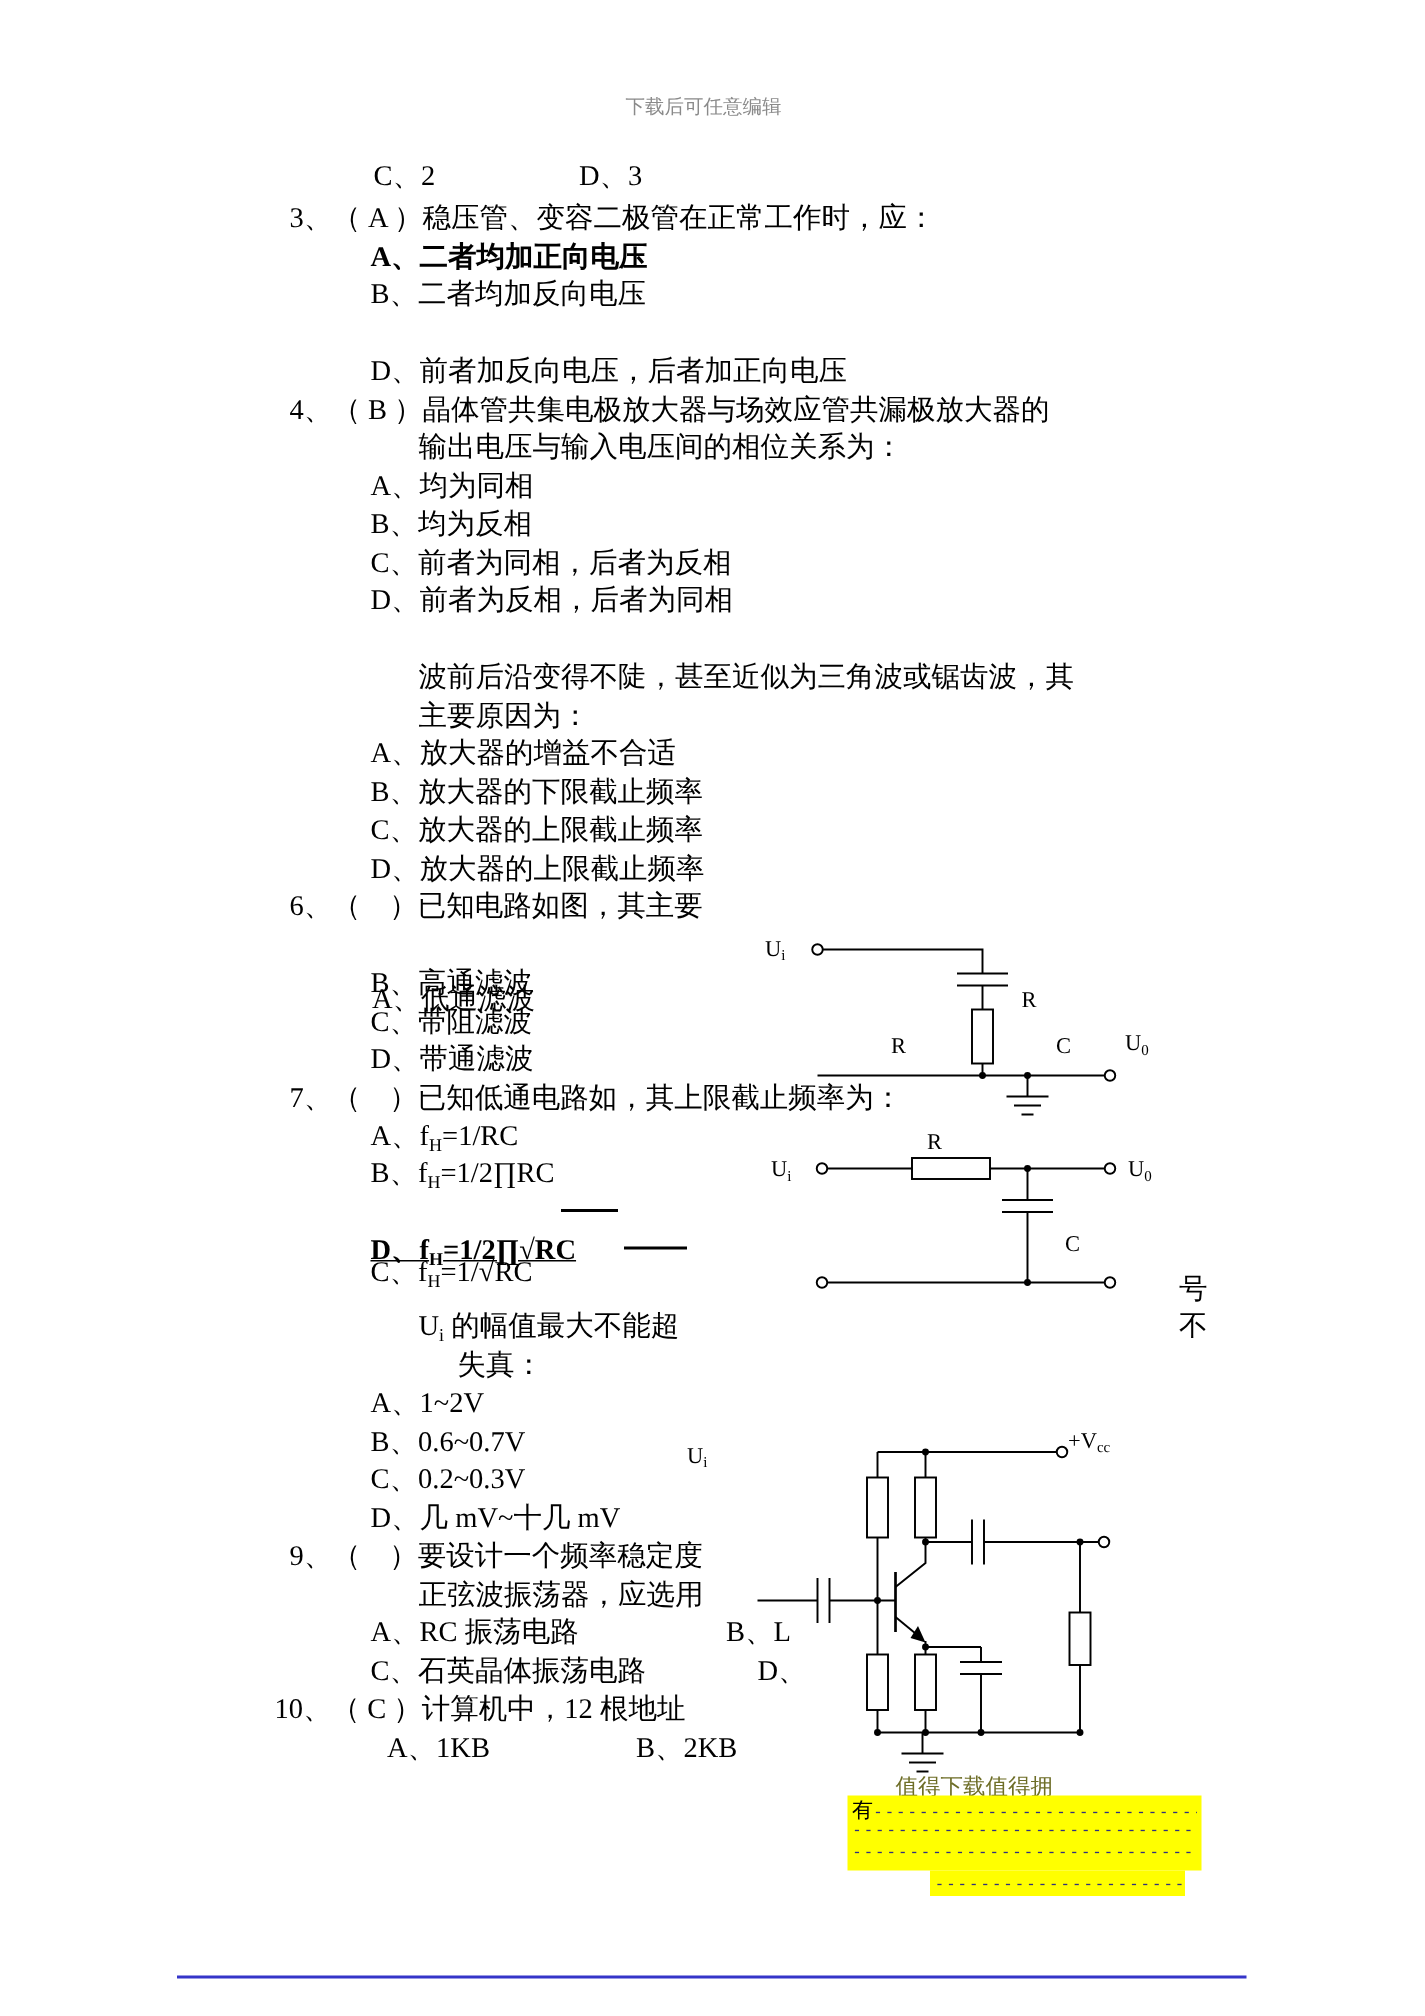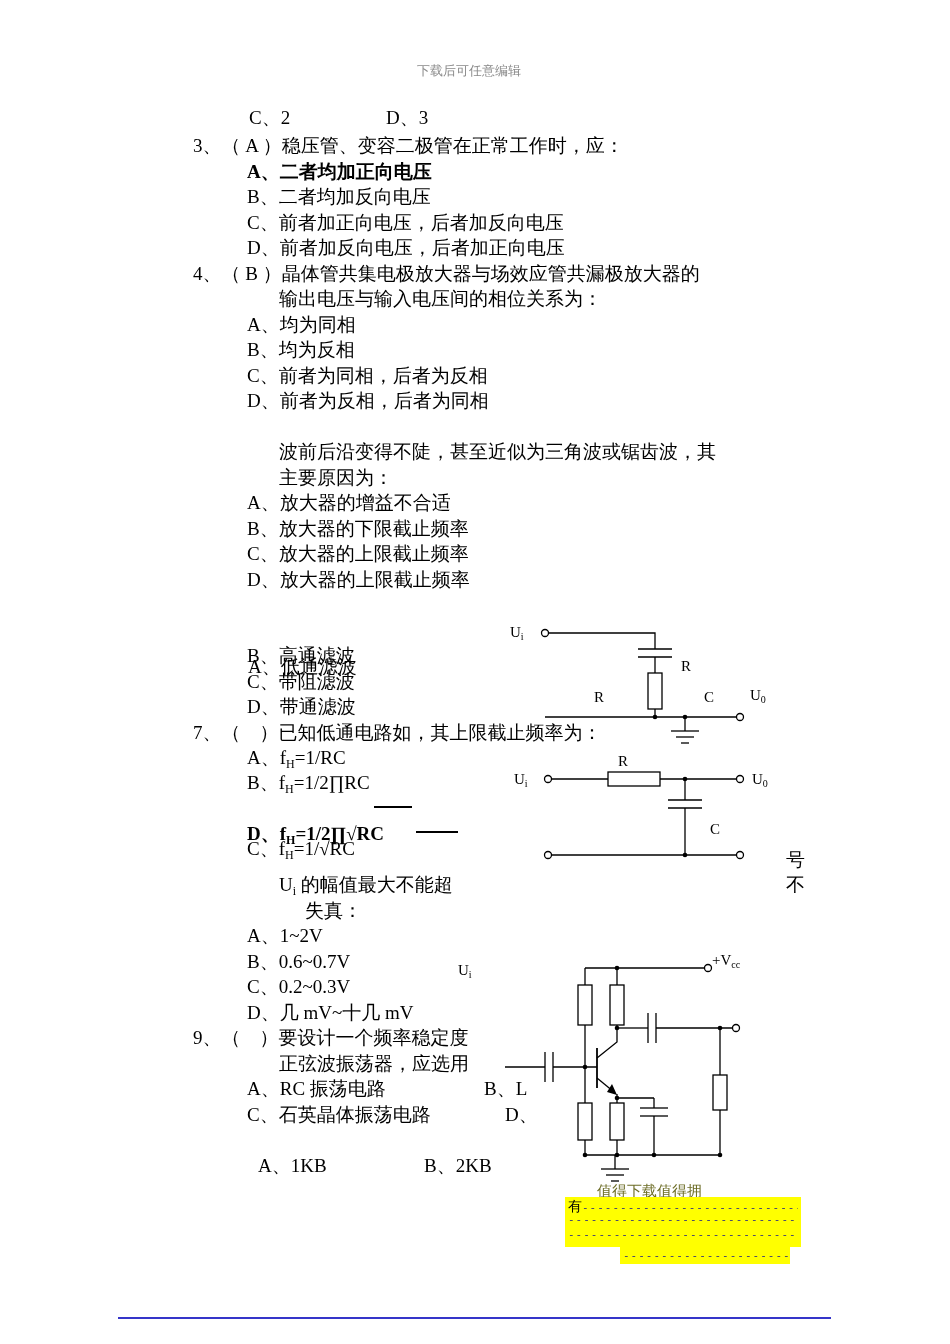--- a/index.html
+++ b/index.html
@@ -1,20 +1,20 @@
 <!DOCTYPE html>
 <html><head>
 <meta charset="utf-8">
 <style>
   html,body{margin:0;padding:0;background:#fff;}
   #page{position:relative;width:950px;height:1344px;background:#fff;overflow:hidden;
         font-family:"Liberation Serif","DejaVu Serif",serif;color:#000;}
   #doc{position:absolute;left:0;top:0;width:100%;height:100%;}
   .tl{position:absolute;font-size:19px;line-height:22px;white-space:pre;}
-  .tl.bold{font-weight:bold;}
+  .tl.bold{font-weight:bold;text-decoration:underline;}
   .sub{font-size:12px;vertical-align:-4px;}
   #header-note{position:absolute;left:417px;top:62px;font-size:13px;color:#8a8a8a;}
   .fig{position:absolute;}
   #fig-rc1{left:500px;top:615px;}
   #fig-rc2{left:500px;top:748px;}
   #fig-amp{left:440px;top:930px;}
   svg text{font-size:15px;fill:#000;font-family:"Liberation Serif","DejaVu Serif",serif;}
   .rule{position:absolute;height:2px;background:#000;}
   #rule-c{left:374px;top:806px;width:38px;}
   #rule-d{left:416px;top:831px;width:42px;}
@@ -32,34 +32,34 @@
 <div id="page">
 
   <div id="header-note">下载后可任意编辑</div>
 
   <div id="doc">
       <div class="tl" style="left: 249px; top: 107px;">C、2</div>
       <div class="tl" style="left: 386px; top: 107px;">D、3</div>
       <div class="tl" style="left: 193px; top: 135px;">3、（ A ）稳压管、变容二极管在正常工作时，应：</div>
       <div class="tl" style="left: 247px; top: 161px; font-weight: bold;">A、二者均加正向电压</div>
       <div class="tl" style="left: 247px; top: 186px;">B、二者均加反向电压</div>
-      <div class="tl" style="left: 247px; top: 212px;">C、前者加正向电压，后者加反向电压</div>
       <div class="tl" style="left: 247px; top: 237px;">D、前者加反向电压，后者加正向电压</div>
       <div class="tl" style="left: 193px; top: 263px;">4、（ B ）晶体管共集电极放大器与场效应管共漏极放大器的</div>
       <div class="tl" style="left: 279px; top: 288px;">输出电压与输入电压间的相位关系为：</div>
       <div class="tl" style="left: 247px; top: 314px;">A、均为同相</div>
       <div class="tl" style="left: 247px; top: 339px;">B、均为反相</div>
       <div class="tl" style="left: 247px; top: 365px;">C、前者为同相，后者为反相</div>
       <div class="tl" style="left: 247px; top: 390px;">D、前者为反相，后者为同相</div>
       <div class="tl" style="left: 279px; top: 441px;">波前后沿变得不陡，甚至近似为三角波或锯齿波，其</div>
       <div class="tl" style="left: 279px; top: 467px;">主要原因为：</div>
       <div class="tl" style="left: 247px; top: 492px;">A、放大器的增益不合适</div>
       <div class="tl" style="left: 247px; top: 518px;">B、放大器的下限截止频率</div>
       <div class="tl" style="left: 247px; top: 543px;">C、放大器的上限截止频率</div>
       <div class="tl" style="left: 247px; top: 569px;">D、放大器的上限截止频率</div>
+      <div class="tl" style="left: 193px; top: 594px;">6、（　）已知电路如图，其主要</div>
       <div class="tl" style="left: 248px; top: 620px; margin-top: 36px;">A、低通滤波</div>
       <div class="tl" style="left: 247px; top: 645px;">B、高通滤波</div>
       <div class="tl" style="left: 247px; top: 671px;">C、带阻滤波</div>
       <div class="tl" style="left: 247px; top: 696px;">D、带通滤波</div>
       <div class="tl" style="left: 193px; top: 722px;">7、（　）已知低通电路如，其上限截止频率为：</div>
       <div class="tl" style="left: 247px; top: 747px;"><span>A、f</span><span class="sub">H</span><span>=1/RC</span></div>
       <div class="tl" style="left: 247px; top: 772px;"><span>B、f</span><span class="sub">H</span><span>=1/2∏RC</span></div>
       <div class="tl" style="left: 247px; top: 798px; margin-top: 40px;"><span>C、f</span><span class="sub">H</span><span>=1/√RC</span></div>
       <div class="tl bold" style="left: 247px; top: 823px;"><span>D、f</span><span class="sub">H</span><span>=1/2∏√RC</span></div>
       <div class="tl" style="left: 786px; top: 849px;">号</div>
@@ -69,20 +69,21 @@
       <div class="tl" style="left: 247px; top: 925px;">A、1~2V</div>
       <div class="tl" style="left: 247px; top: 951px; text-align: right;">B、0.6~0.7V</div>
       <div class="tl" style="left: 247px; top: 976px;">C、0.2~0.3V</div>
       <div class="tl" style="left: 247px; top: 1002px;">D、几 mV~十几 mV</div>
       <div class="tl" style="left: 193px; top: 1027px;">9、（　）要设计一个频率稳定度</div>
       <div class="tl" style="left: 279px; top: 1053px;">正弦波振荡器，应选用</div>
       <div class="tl" style="left: 247px; top: 1078px;">A、RC 振荡电路</div>
       <div class="tl" style="left: 484px; top: 1078px;">B、L</div>
       <div class="tl" style="left: 247px; top: 1104px;">C、石英晶体振荡电路</div>
       <div class="tl" style="left: 505px; top: 1104px;">D、</div>
+      <div class="tl" style="left: 183px; top: 1129px;">10、（ C ）计算机中，12 根地址</div>
       <div class="tl" style="left: 258px; top: 1155px;">A、1KB</div>
       <div class="tl" style="left: 424px; top: 1155px;">B、2KB</div>
     </div>
 
   <svg id="fig-rc1" class="fig" width="290" height="140">
     <g stroke="#000" stroke-width="1.3" fill="none">
       <circle cx="45" cy="18" r="3.5"></circle>
       <polyline points="48.5,18 155,18 155,34"></polyline>
       <g>
         <line x1="138" y1="34" x2="172" y2="34"></line>

